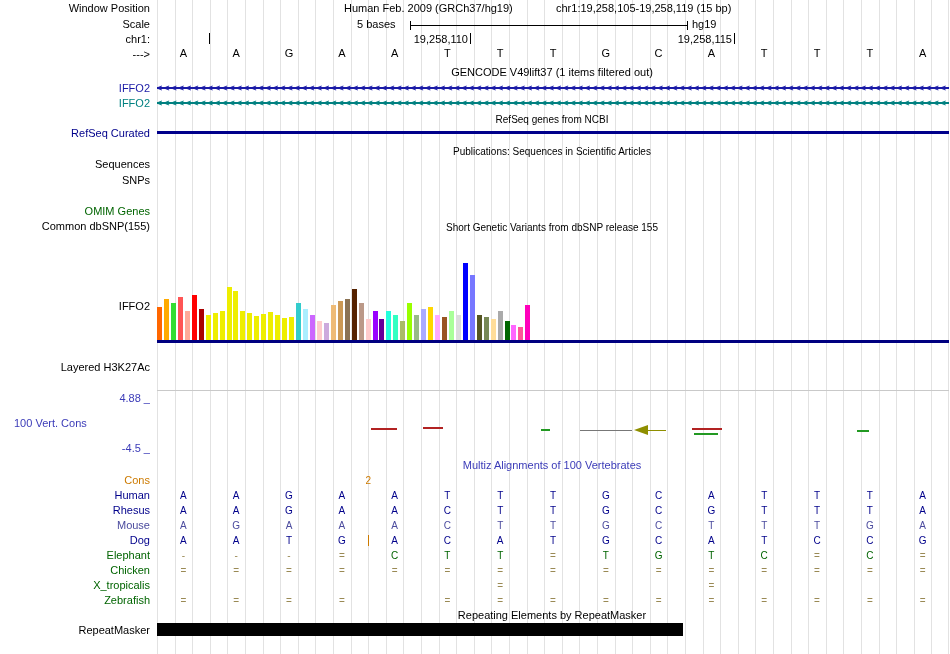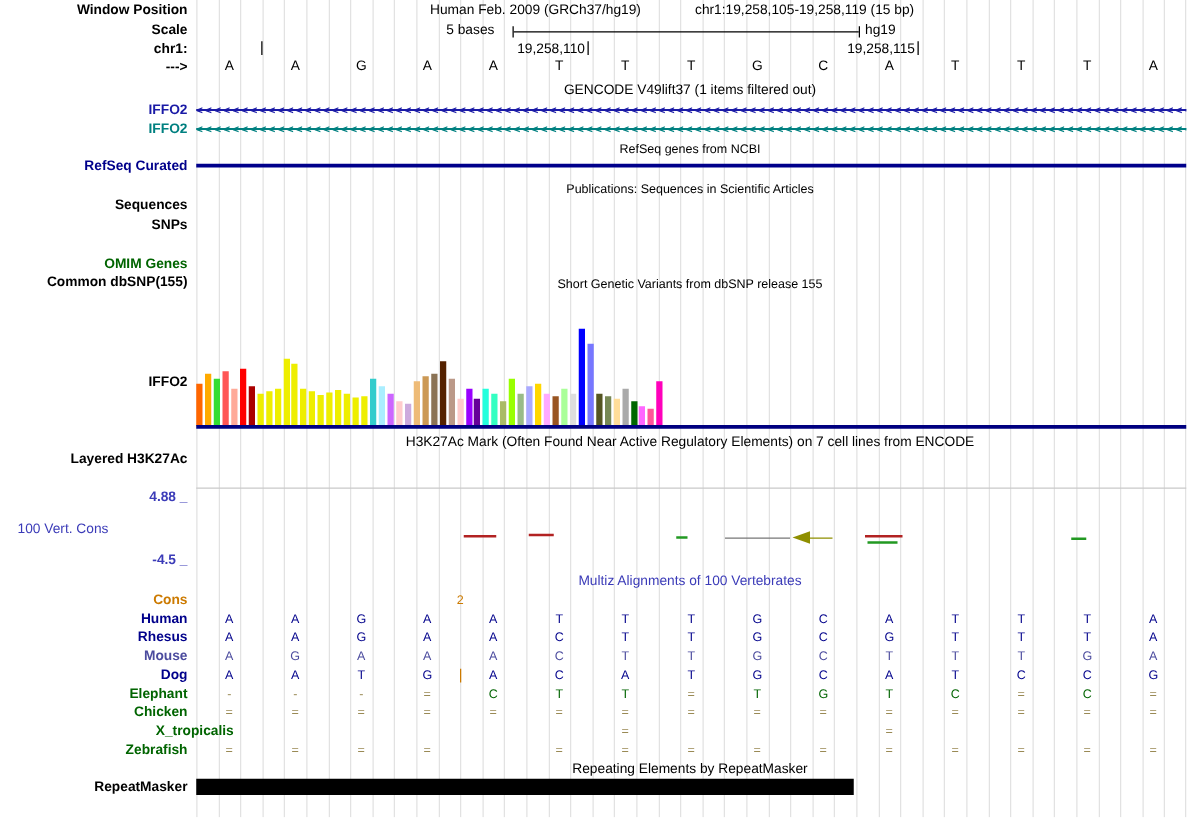--- a/index.html
+++ b/index.html
@@ -1,19 +1,19 @@
 <!DOCTYPE html>
 <html><head>
 <meta charset="utf-8">
 <style>
   html,body{margin:0;padding:0;background:#fff;}
   #browser{position:relative;width:950px;height:654px;background:#fff;overflow:hidden;
            font-family:"Liberation Sans",sans-serif;color:#000;}
   .gridline{position:absolute;top:0;height:654px;width:1px;background:#e2e2e2;}
-  .side{position:absolute;left:0;width:150px;text-align:right;font-size:11px;white-space:nowrap;line-height:13px;font-weight:bold;}
+  .side{position:absolute;left:0;width:150px;text-align:right;font-size:11px;white-space:nowrap;line-height:13px;}
   .side-left{position:absolute;left:14px;font-size:11px;white-space:nowrap;line-height:13px;}
   .htext{position:absolute;font-size:11px;white-space:nowrap;line-height:13px;}
   .title{position:absolute;left:157px;width:790px;text-align:center;font-size:11px;white-space:nowrap;line-height:13px;}
   .title-sm{font-size:10px;}
   .tick{position:absolute;width:1px;height:11px;background:#000;}
   .coord{position:absolute;width:80px;text-align:right;font-size:11px;white-space:nowrap;line-height:13px;}
   .scalebar{position:absolute;height:9px;border-left:1px solid #000;border-right:1px solid #000;}
   .scalebar::after{content:"";position:absolute;left:0;right:0;top:4px;height:1px;background:#000;}
   .seq-base{position:absolute;top:47px;transform:translateX(-50%);font-size:11px;line-height:13px;}
   .gene-row{position:absolute;left:157px;width:792px;height:12px;overflow:hidden;white-space:nowrap;
@@ -172,21 +172,20 @@
       <div class="gtex-bar" style="left: 483.7px; top: 317px; height: 24px; background: rgb(119, 136, 85);"></div>
       <div class="gtex-bar" style="left: 490.6px; top: 319px; height: 22px; background: rgb(255, 221, 153);"></div>
       <div class="gtex-bar" style="left: 497.6px; top: 311px; height: 30px; background: rgb(170, 170, 170);"></div>
       <div class="gtex-bar" style="left: 504.5px; top: 321px; height: 20px; background: rgb(0, 102, 0);"></div>
       <div class="gtex-bar" style="left: 511.4px; top: 325px; height: 16px; background: rgb(255, 102, 255);"></div>
       <div class="gtex-bar" style="left: 518.4px; top: 327px; height: 14px; background: rgb(255, 85, 153);"></div>
       <div class="gtex-bar" style="left: 525.4px; top: 305px; height: 36px; background: rgb(255, 0, 187);"></div>
     </div>
   <div class="axis-line"></div>
 
-  <div class="title" style="top:348px">H3K27Ac Mark (Often Found Near Active Regulatory Elements) on 7 cell lines from ENCODE</div>
   <div class="side" style="top:361px">Layered H3K27Ac</div>
   <div class="h3k-base"></div>
 
   <div class="side" style="top: 392px; color: rgb(59, 59, 184);">4.88 _</div>
   <div class="side-left" style="top: 417px; color: rgb(59, 59, 184);">100 Vert. Cons</div>
   <div class="side" style="top: 442px; color: rgb(59, 59, 184);">-4.5 _</div>
   <div id="phylop-track">
       <div class="cons-mark" style="left: 371px; top: 428px; width: 26px; height: 2px; background: rgb(178, 34, 34);"></div>
       <div class="cons-mark" style="left: 423px; top: 427px; width: 20px; height: 2px; background: rgb(178, 34, 34);"></div>
       <div class="cons-mark" style="left: 541px; top: 429px; width: 9px; height: 2px; background: rgb(34, 153, 34);"></div>
@@ -305,21 +304,21 @@
         <div class="mz-cell" style="left: 500.2px; color: rgb(154, 138, 85);">=</div>
         <div class="mz-cell" style="left: 553px; color: rgb(154, 138, 85);">=</div>
         <div class="mz-cell" style="left: 605.8px; color: rgb(154, 138, 85);">=</div>
         <div class="mz-cell" style="left: 658.6px; color: rgb(154, 138, 85);">=</div>
         <div class="mz-cell" style="left: 711.4px; color: rgb(154, 138, 85);">=</div>
         <div class="mz-cell" style="left: 764.2px; color: rgb(154, 138, 85);">=</div>
         <div class="mz-cell" style="left: 817px; color: rgb(154, 138, 85);">=</div>
         <div class="mz-cell" style="left: 869.8px; color: rgb(154, 138, 85);">=</div>
         <div class="mz-cell" style="left: 922.6px; color: rgb(154, 138, 85);">=</div>
       </div>
-      <div class="side" style="top: 579px; color: rgb(0, 100, 0); margin-left: 37px;">X_tropicalis</div>
+      <div class="side" style="top: 579px; color: rgb(0, 100, 0);">X_tropicalis</div>
       <div class="mz-row" style="top: 579px;">
         <div class="mz-cell" style="left: 500.2px; color: rgb(154, 138, 85);">=</div>
         <div class="mz-cell" style="left: 711.4px; color: rgb(154, 138, 85);">=</div>
       </div>
       <div class="side" style="top: 594px; color: rgb(0, 100, 0);">Zebrafish</div>
       <div class="mz-row" style="top: 594px;">
         <div class="mz-cell" style="left: 183.4px; color: rgb(154, 138, 85);">=</div>
         <div class="mz-cell" style="left: 236.2px; color: rgb(154, 138, 85);">=</div>
         <div class="mz-cell" style="left: 289px; color: rgb(154, 138, 85);">=</div>
         <div class="mz-cell" style="left: 341.8px; color: rgb(154, 138, 85);">=</div>

